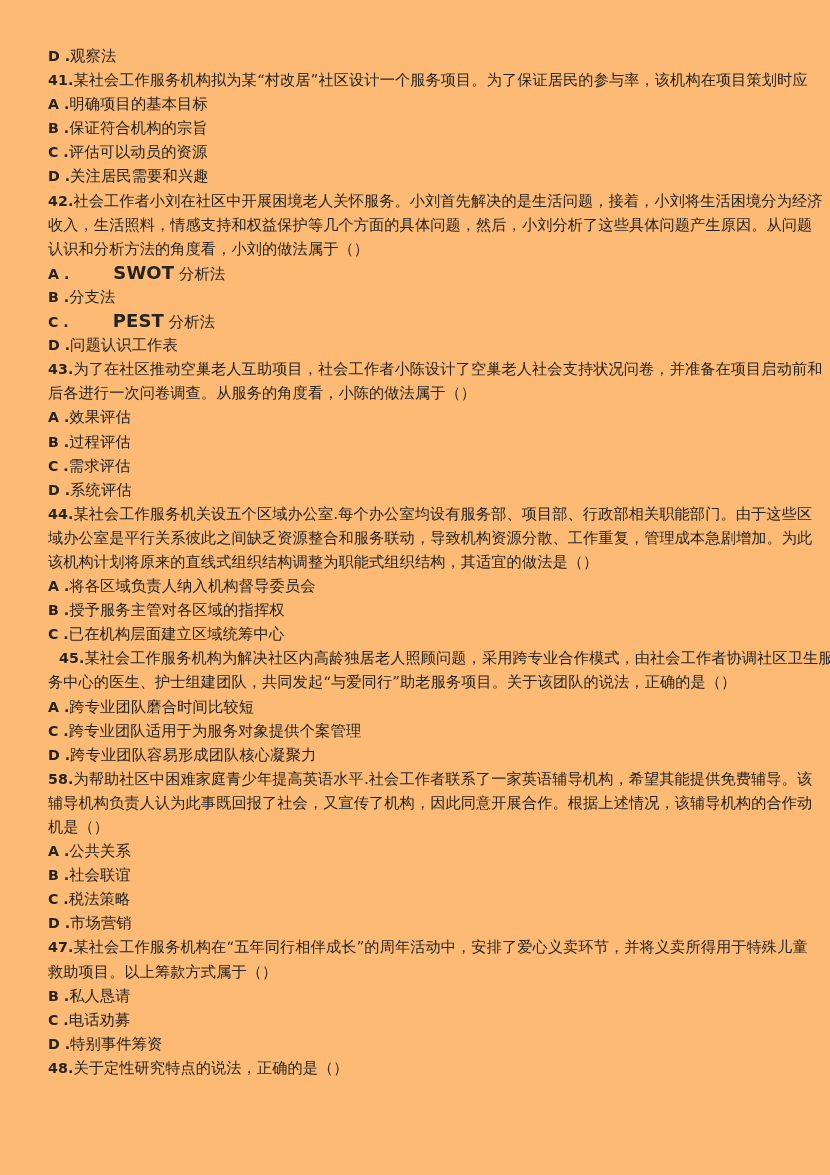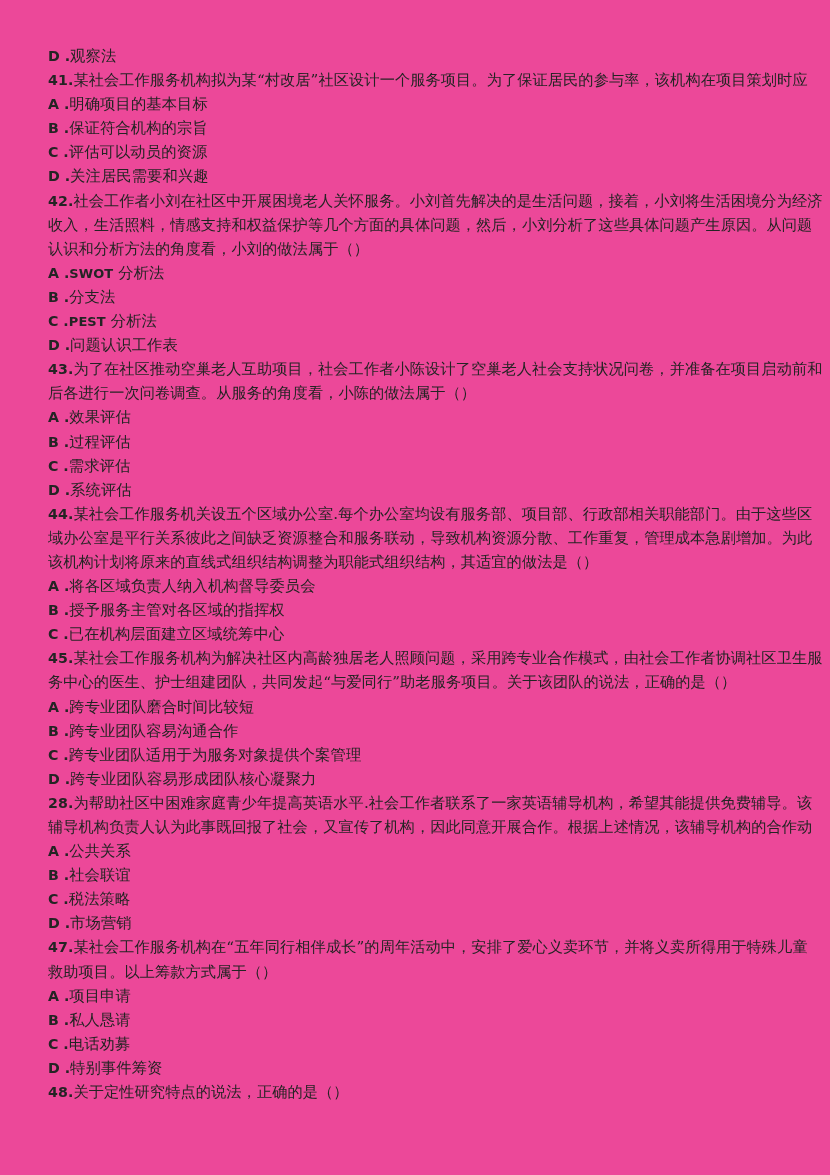--- a/index.html
+++ b/index.html
@@ -11,21 +11,21 @@
     width: 830px;
     height: 1175px;
     overflow: hidden;
     font-family: "DejaVu Serif", "Liberation Serif", serif;
     color: #242424;
   }
   .page {
     position: relative;
     width: 830px;
     height: 1175px;
-    background: #ec4899;
+    background: #fdba74;
     box-sizing: border-box;
     padding: 44px 48px 0 48px;
   }
   .content {
     width: 734px;
   }
   .block {
     margin: 0;
     padding: 0;
   }
@@ -51,22 +51,23 @@
     font-weight: 600;
     letter-spacing: 0;
   }
   .qnum {
     font-family: "DejaVu Sans", "Liberation Sans", sans-serif;
     font-size: 14.2px;
     font-weight: 700;
   }
   .latin {
     font-family: "DejaVu Sans", "Liberation Sans", sans-serif;
-    font-size: 13px;
+    font-size: 18px;
     font-weight: 600;
+    margin-left: 44px;
   }
 </style>
 </head>
 <body>
 
 <div class="page">
   <div class="content">
 
     <div class="block">
       <div class="line opt">
@@ -101,39 +102,38 @@
         </div>
         <div class="block">
           <div class="line stem" style="display: block;"><span style="display: inline;"><span class="qnum">44.</span><span>某社会工作服务机关设五个区域办公室.每个办公室均设有服务部、项目部、行政部相关职能部门。由于这些区</span></span><span></span></div>
           <div class="line stem" style="display: block;"><span>域办公室是平行关系彼此之间缺乏资源整合和服务联动，导致机构资源分散、工作重复，管理成本急剧增加。为此</span></div>
           <div class="line stem" style="display: block;"><span>该机构计划将原来的直线式组织结构调整为职能式组织结构，其适宜的做法是（）</span></div>
           <div class="line opt"><span class="lbl">A .</span><span>将各区域负责人纳入机构督导委员会</span></div>
           <div class="line opt"><span class="lbl">B .</span><span>授予服务主管对各区域的指挥权</span></div>
           <div class="line opt"><span class="lbl">C .</span><span>已在机构层面建立区域统筹中心</span></div>
         </div>
         <div class="block">
-          <div class="line stem" style="display: block;"><span style="display: inline;"><span class="qnum">45.</span><span>某社会工作服务机构为解决社区内高龄独居老人照顾问题，采用跨专业合作模式，由社会工作者协调社区卫生服</span></span><span></span></div>
+          <div class="line stem" style="display: block; margin-left: 11px;"><span style="display: inline;"><span class="qnum">45.</span><span>某社会工作服务机构为解决社区内高龄独居老人照顾问题，采用跨专业合作模式，由社会工作者协调社区卫生服</span></span><span></span></div>
           <div class="line stem" style="display: block;"><span>务中心的医生、护士组建团队，共同发起“与爱同行”助老服务项目。关于该团队的说法，正确的是（）</span></div>
           <div class="line opt"><span class="lbl">A .</span><span>跨专业团队磨合时间比较短</span></div>
-          <div class="line opt"><span class="lbl">B .</span><span>跨专业团队容易沟通合作</span></div>
           <div class="line opt"><span class="lbl">C .</span><span>跨专业团队适用于为服务对象提供个案管理</span></div>
           <div class="line opt"><span class="lbl">D .</span><span>跨专业团队容易形成团队核心凝聚力</span></div>
         </div>
         <div class="block">
-          <div class="line stem" style="display: block;"><span style="display: inline;"><span class="qnum">28.</span><span>为帮助社区中困难家庭青少年提高英语水平.社会工作者联系了一家英语辅导机构，希望其能提供免费辅导。该</span></span><span></span></div>
+          <div class="line stem" style="display: block;"><span style="display: inline;"><span class="qnum">58.</span><span>为帮助社区中困难家庭青少年提高英语水平.社会工作者联系了一家英语辅导机构，希望其能提供免费辅导。该</span></span><span></span></div>
           <div class="line stem" style="display: block;"><span>辅导机构负责人认为此事既回报了社会，又宣传了机构，因此同意开展合作。根据上述情况，该辅导机构的合作动</span></div>
+          <div class="line stem" style="display: block;"><span>机是（）</span></div>
           <div class="line opt"><span class="lbl">A .</span><span>公共关系</span></div>
           <div class="line opt"><span class="lbl">B .</span><span>社会联谊</span></div>
           <div class="line opt"><span class="lbl">C .</span><span>税法策略</span></div>
           <div class="line opt"><span class="lbl">D .</span><span>市场营销</span></div>
         </div>
         <div class="block">
           <div class="line stem" style="display: block;"><span style="display: inline;"><span class="qnum">47.</span><span>某社会工作服务机构在“五年同行相伴成长”的周年活动中，安排了爱心义卖环节，并将义卖所得用于特殊儿童</span></span><span></span></div>
           <div class="line stem" style="display: block;"><span>救助项目。以上筹款方式属于（）</span></div>
-          <div class="line opt"><span class="lbl">A .</span><span>项目申请</span></div>
           <div class="line opt"><span class="lbl">B .</span><span>私人恳请</span></div>
           <div class="line opt"><span class="lbl">C .</span><span>电话劝募</span></div>
           <div class="line opt"><span class="lbl">D .</span><span>特别事件筹资</span></div>
         </div>
         <div class="block">
           <div class="line stem"><span class="qnum">48.</span><span>关于定性研究特点的说法，正确的是（）</span></div>
         </div>
       </div>
 
   </div>

